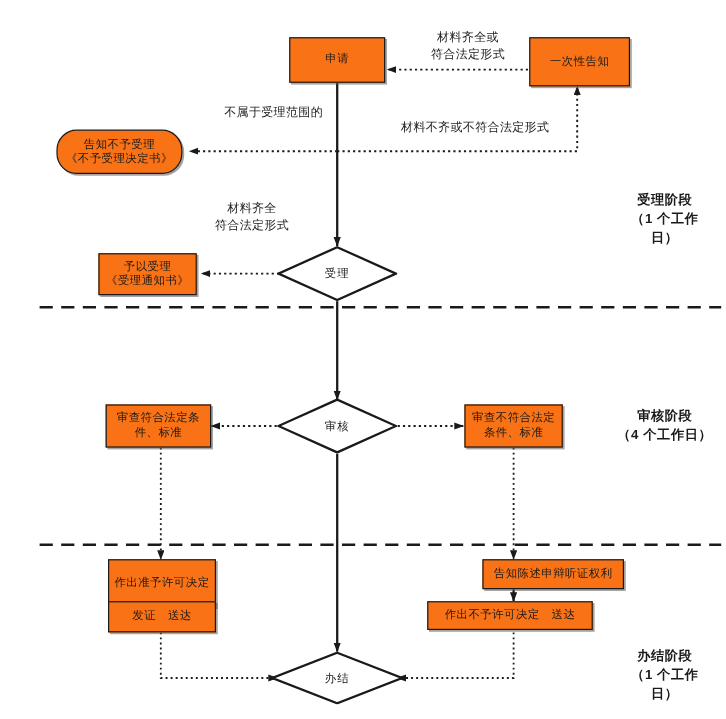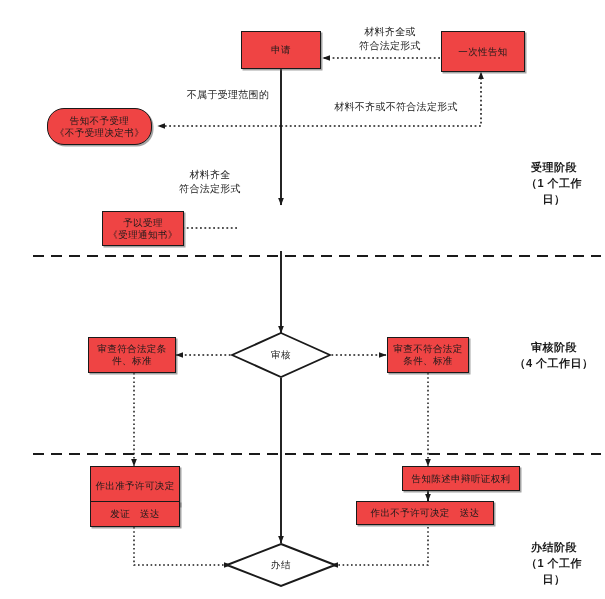--- a/index.html
+++ b/index.html
@@ -30,21 +30,21 @@
     box-sizing: border-box;
     display: flex;
     align-items: center;
     justify-content: center;
     text-align: center;
     color: #1a1a1a;
     line-height: 1.25;
   }
   .box {
     border: 1.6px solid #1a1a1a;
-    background: #ef4444;
+    background: #f97316;
     font-size: 9.5px;
     letter-spacing: 0.4px;
     box-shadow: 1.5px 1.5px 0 0 rgba(90,90,90,0.55);
     justify-content: center;
   }
   .box .inner {
     padding: 0 3px;
     width: 100%;
   }
   .box .ln { display: block; white-space: nowrap; }
@@ -145,27 +145,33 @@
     </div>
   </div>
 
   <div class="node box" style="left:47px; top:108px; width:105px; height:37px;border-radius:17px;">
     <div class="inner">
       <span class="ln">告知不予受理</span>
       <span class="ln">《不予受理决定书》</span>
     </div>
   </div>
 
-  <div class="node box" style="left:82px; top:211px; width:82px; height:35px;margin-left:20px;">
+  <div class="node box" style="left:82px; top:211px; width:82px; height:35px;">
     <div class="inner">
       <span class="ln">予以受理</span>
       <span class="ln">《受理通知书》</span>
     </div>
   </div>
 
+  <div class="diamond-wrap" style="left:231px; top:205px; width:100px; height:46px;">
+    <svg width="100" height="46">
+      <polygon points="50,1 99,23 50,45 1,23" fill="#ffffff" stroke="#1a1a1a" stroke-width="1.9"></polygon>
+    </svg>
+    <span class="dlabel">受理</span>
+  </div>
 
   <div class="node box" style="left:88px; top:337px; width:88px; height:36px;">
     <div class="inner">
       <span class="ln">审查符合法定条</span>
       <span class="ln">件、标准</span>
     </div>
   </div>
 
   <div class="diamond-wrap" style="left:231px; top:332px; width:100px; height:46px;">
     <svg width="100" height="46">

